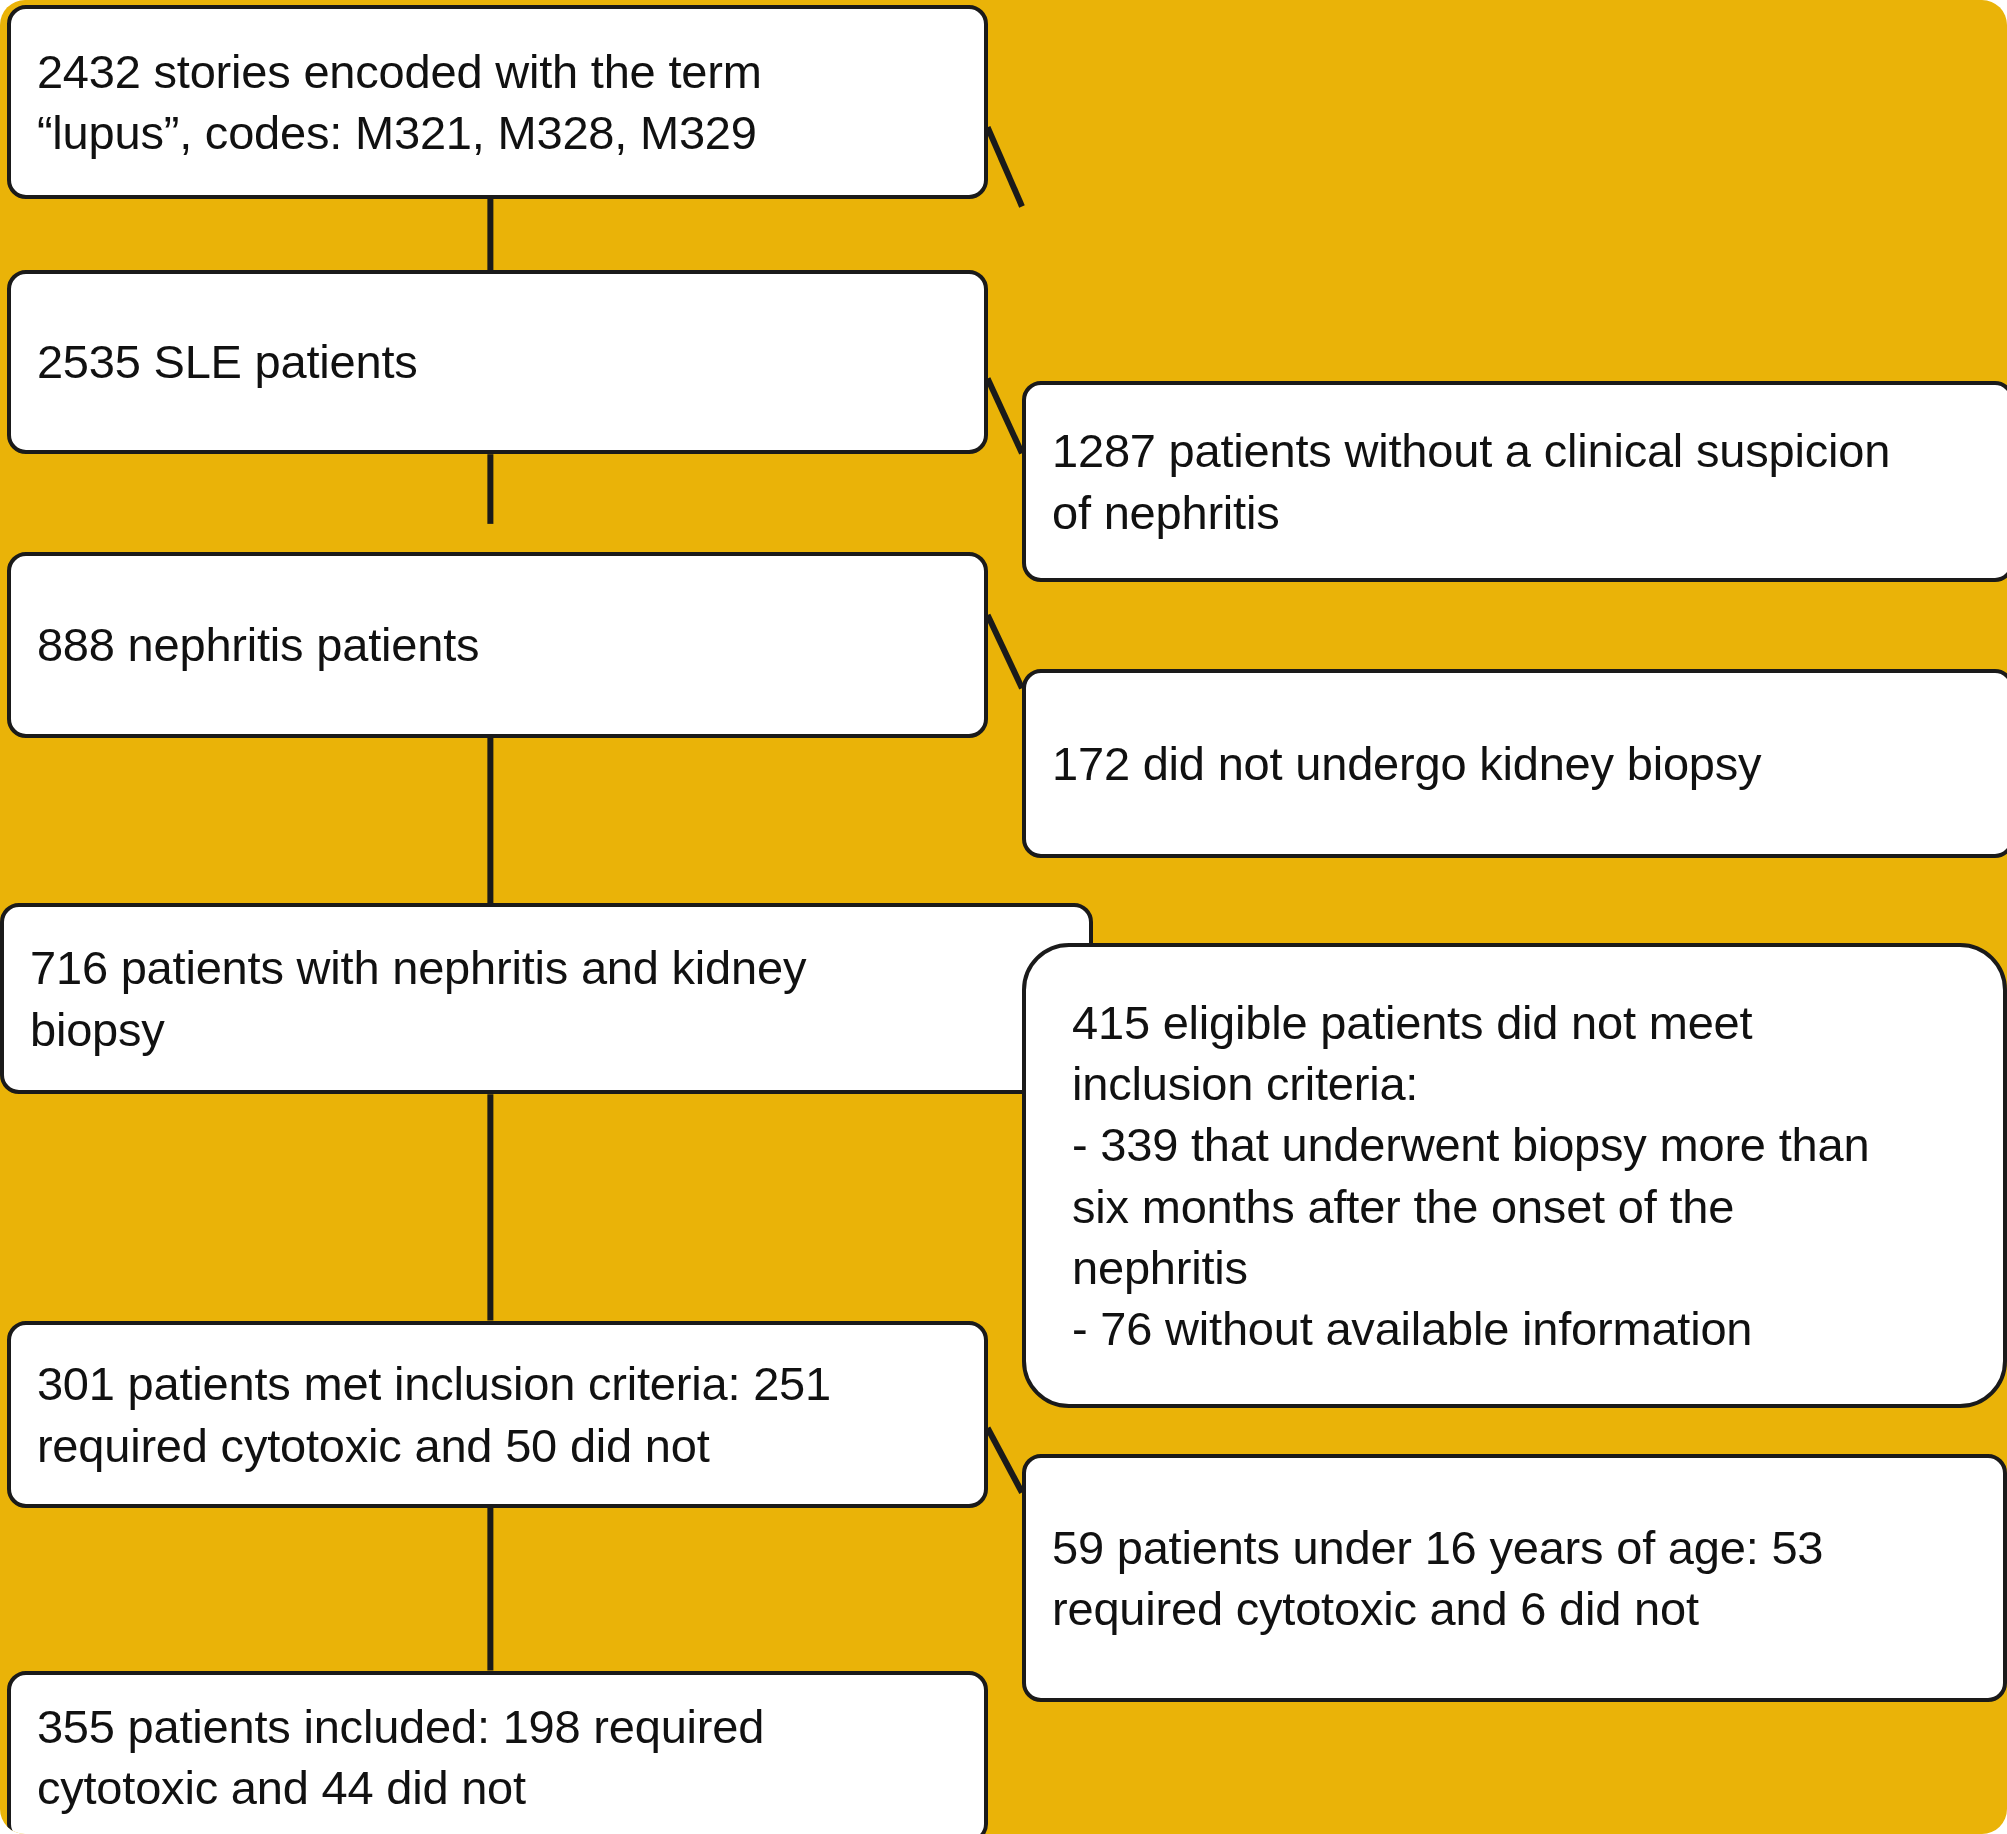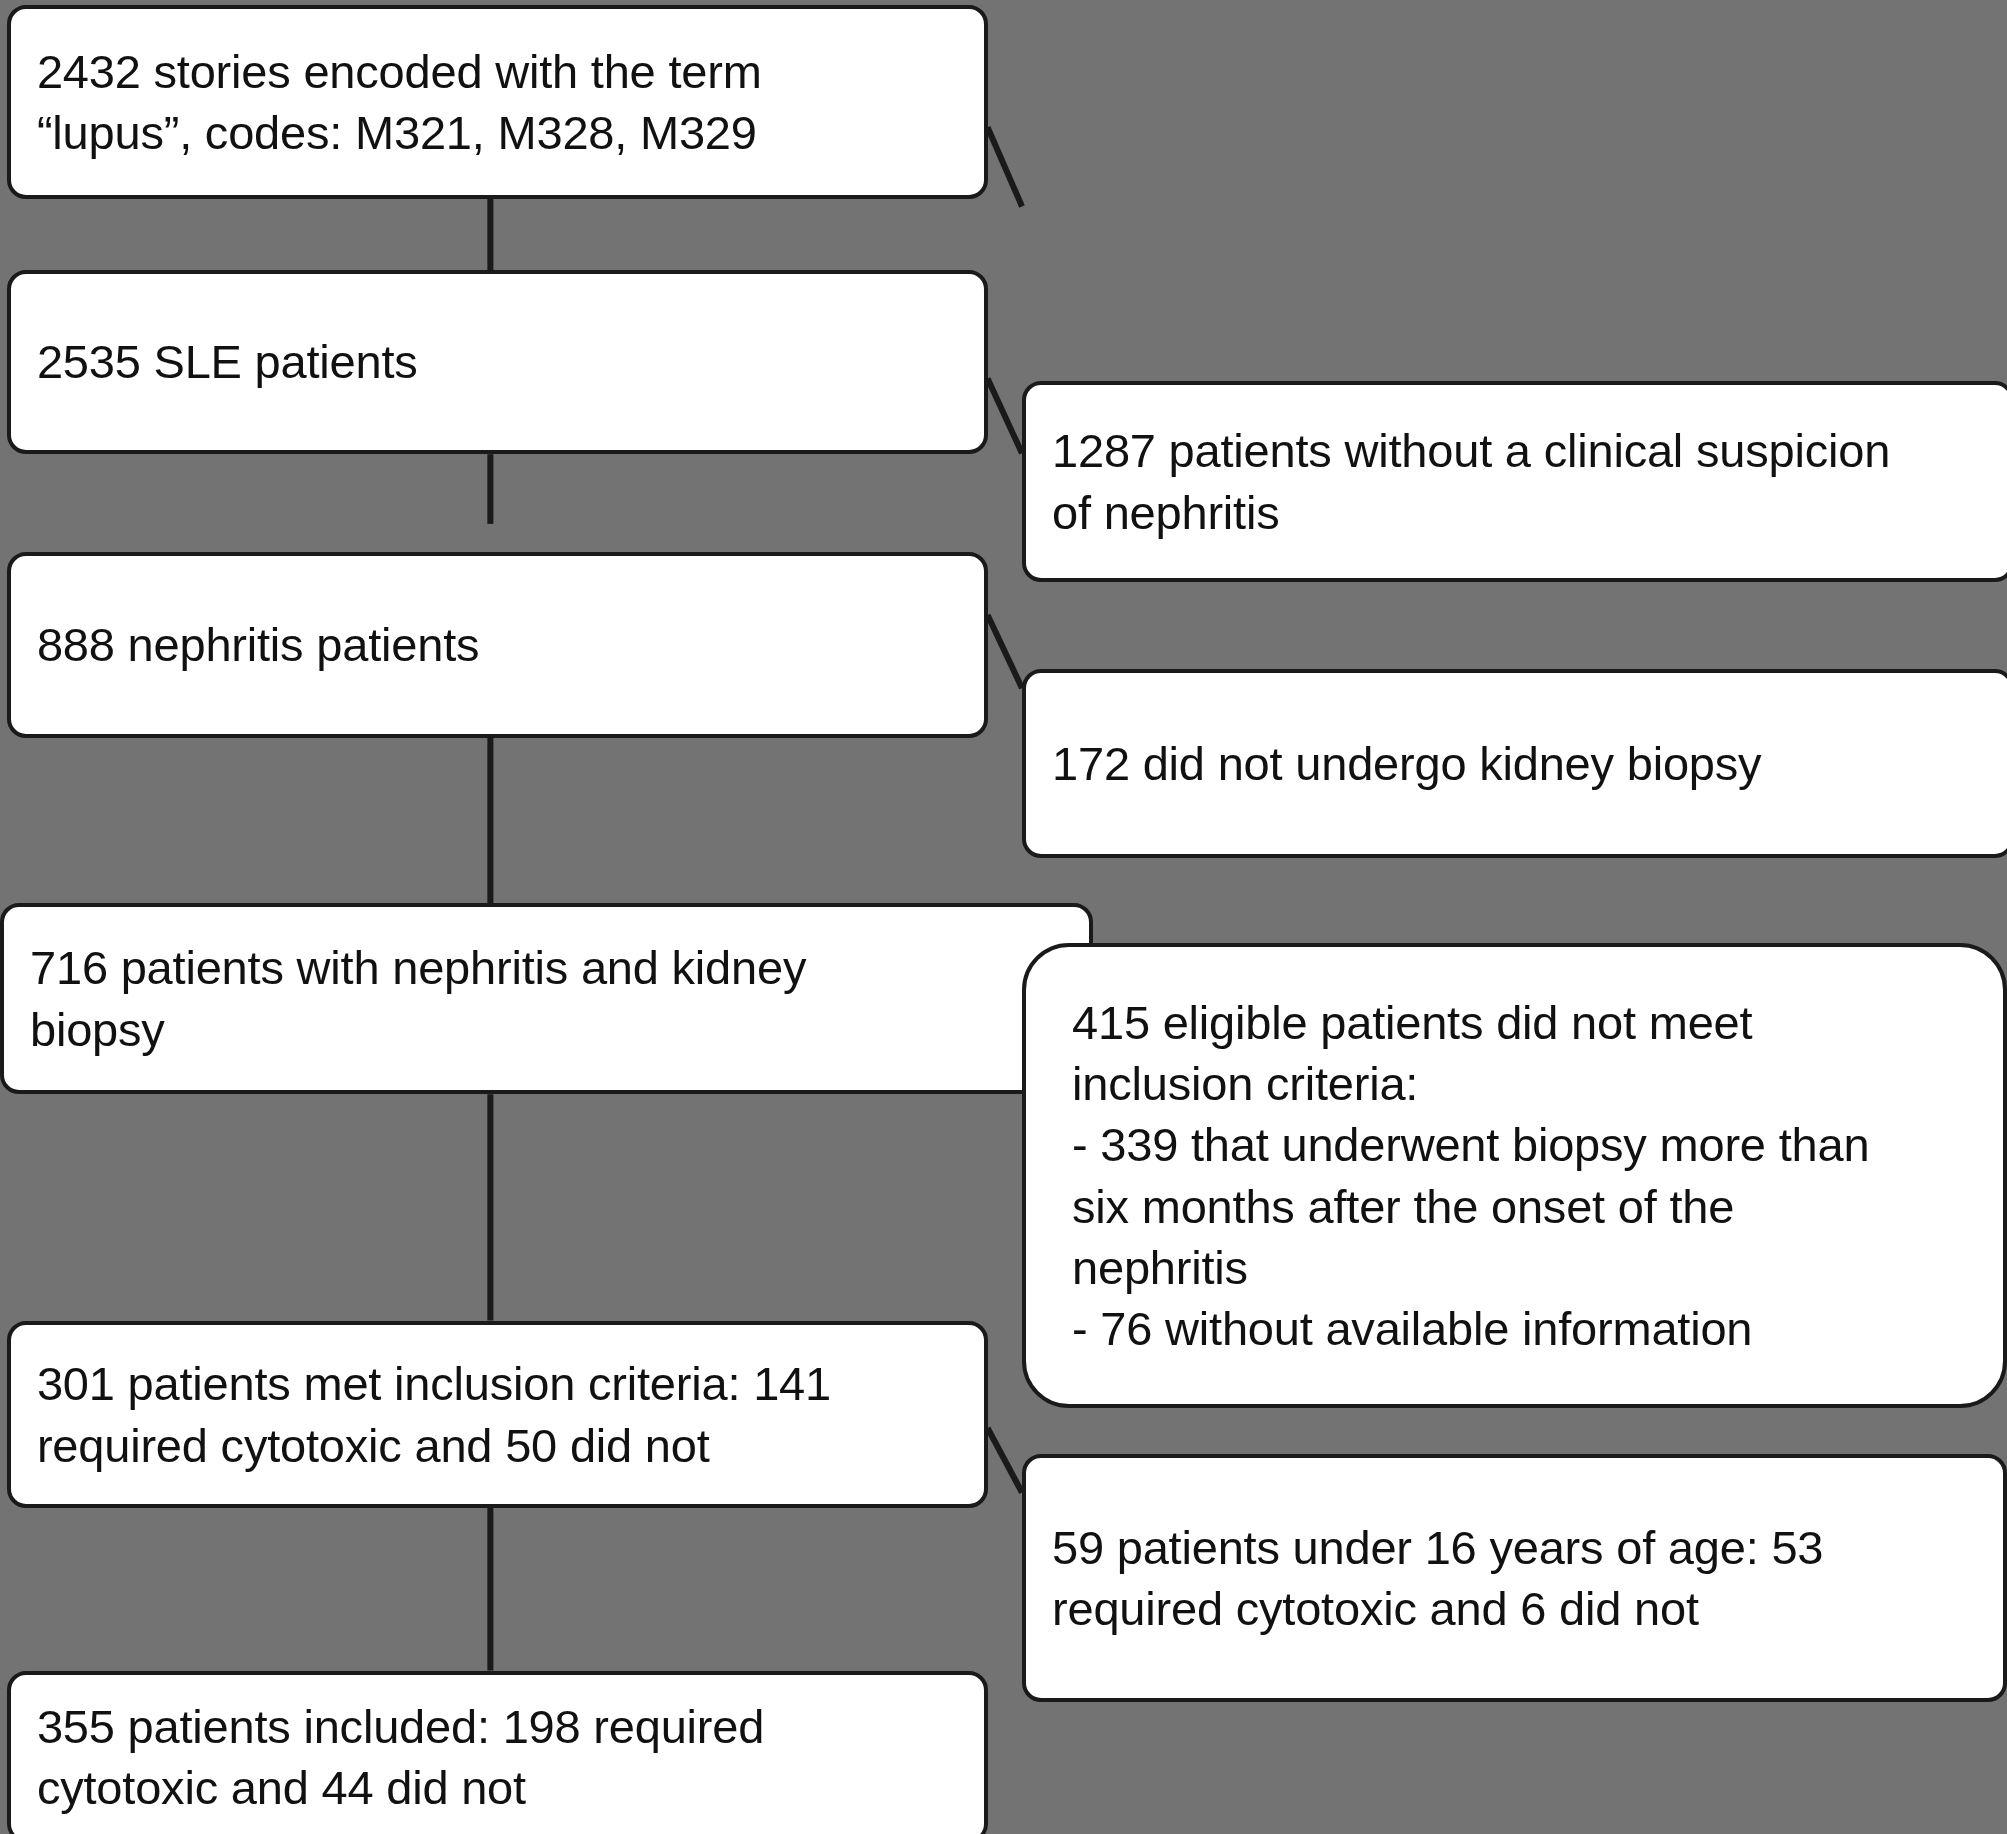--- a/index.html
+++ b/index.html
@@ -4,23 +4,24 @@
 <style>
   html, body {
     margin: 0;
     padding: 0;
     background: #ffffff;
   }
   #canvas {
     position: relative;
     width: 2007px;
     height: 1834px;
-    background: #737373;
+    background: #eab308;
     overflow: hidden;
     font-family: "Liberation Sans", sans-serif;
+    border-radius: 25px;
   }
   .node {
     position: absolute;
     box-sizing: border-box;
     background: #ffffff;
     border: 4.3px solid #1a1a1a;
     border-radius: 19px;
     display: flex;
     align-items: center;
   }
@@ -83,21 +84,21 @@
   <div class="node" style="left:6.9px; top:552px; width:981px; height:186px;">
     <span class="txt">888 nephritis patients</span>
   </div>
 
   <div class="node" style="left:0; top:903px; width:1093px; height:191px;">
     <span class="txt">716 patients with nephritis and kidney
 biopsy</span>
   </div>
 
   <div class="node" style="left:6.9px; top:1321px; width:981px; height:187px;">
-    <span class="txt">301 patients met inclusion criteria: 141
+    <span class="txt">301 patients met inclusion criteria: 251
 required cytotoxic and 50 did not</span>
   </div>
 
   <div class="node" style="left:6.9px; top:1671px; width:981px; height:172px;">
     <span class="txt">355 patients included: 198 required
 cytotoxic and 44 did not</span>
   </div>
 
 
   <div class="node" style="left:1022px; top:381px; width:992px; height:201px;">

